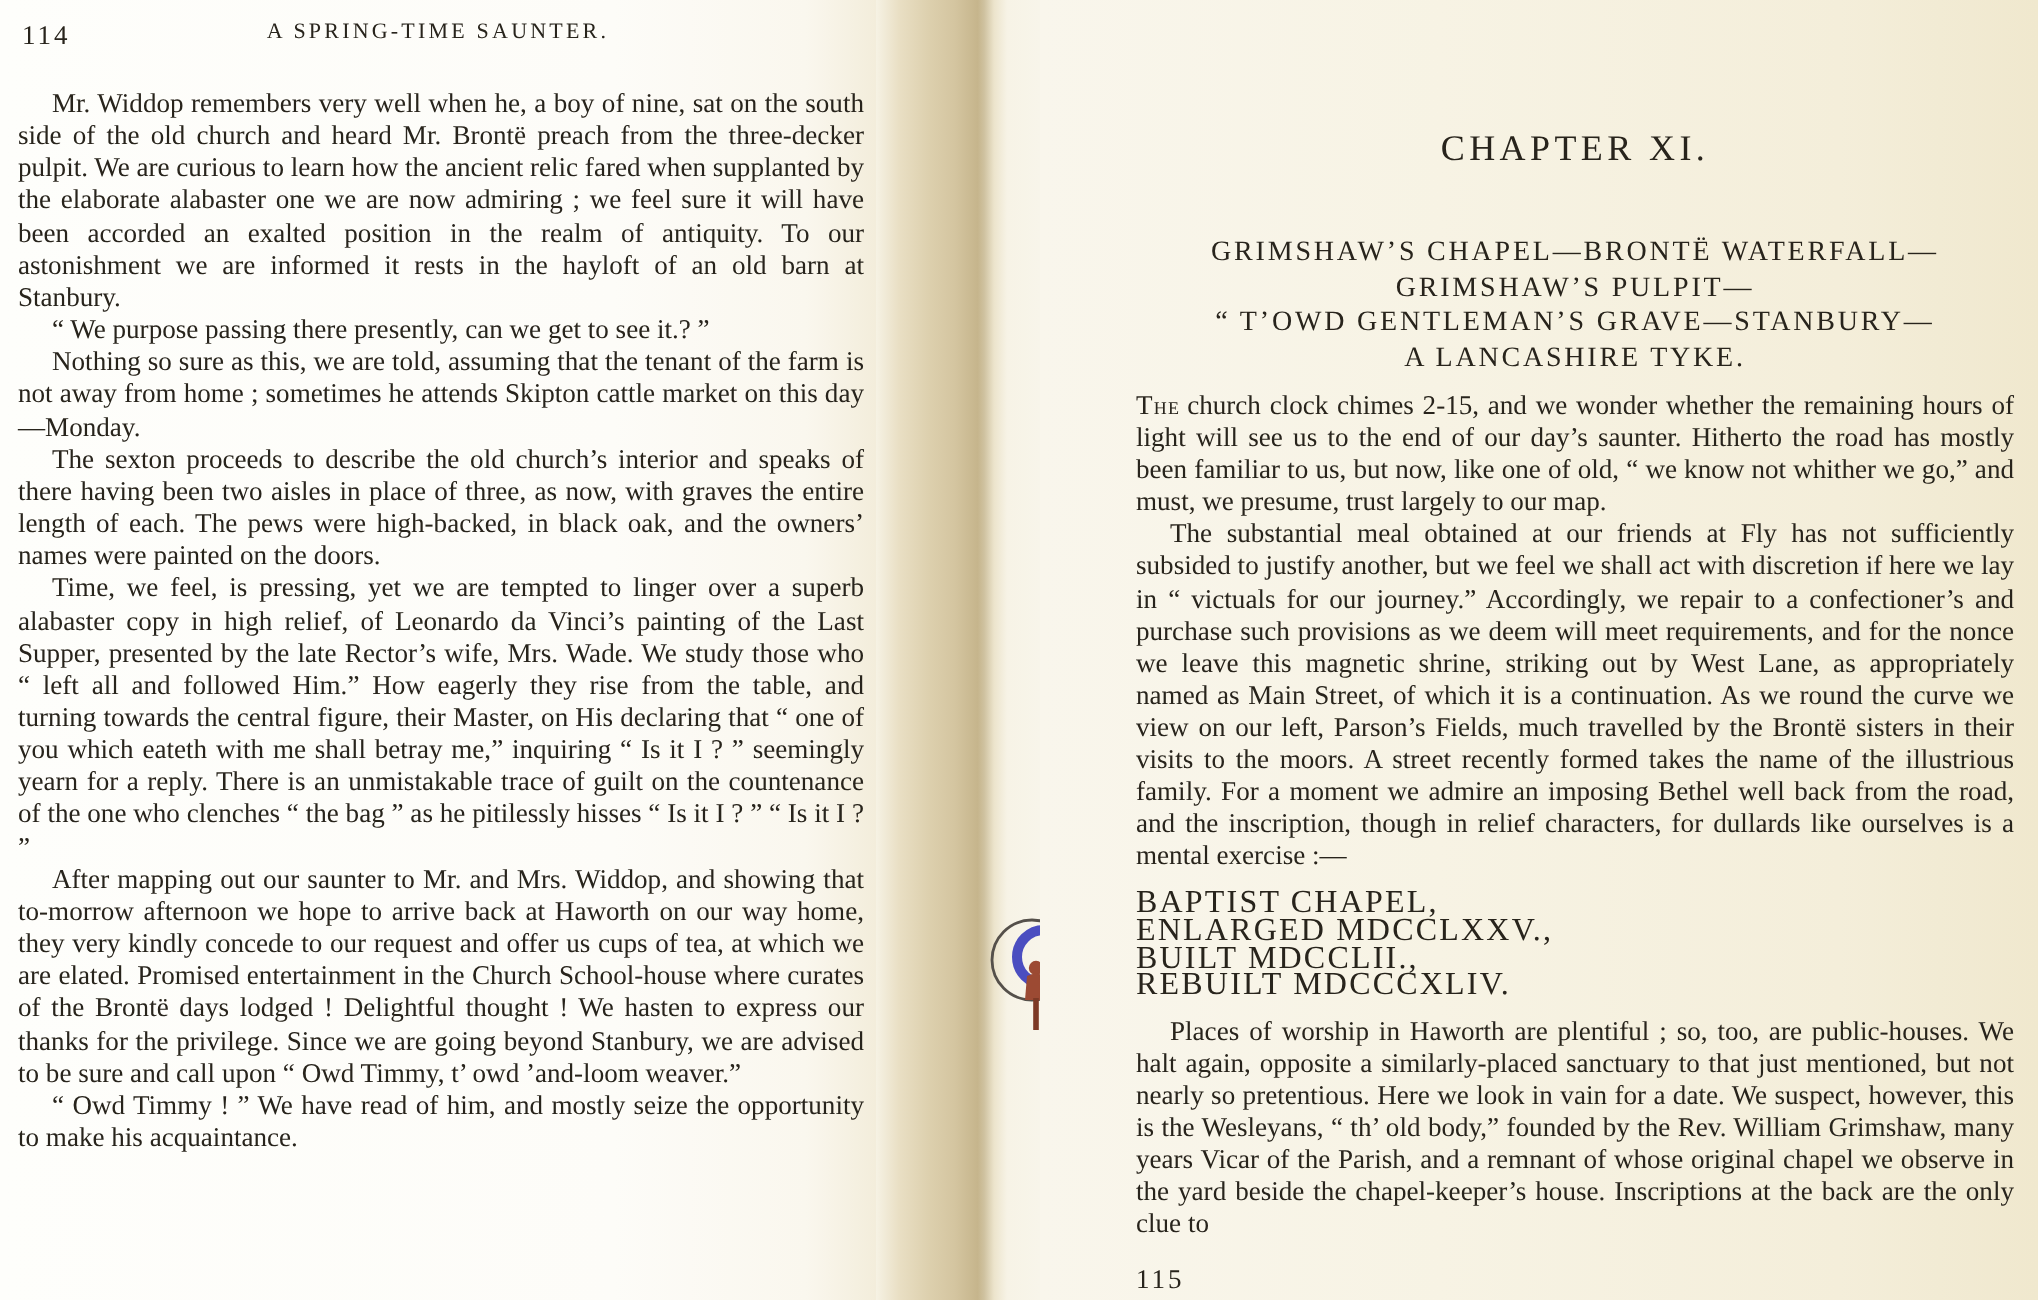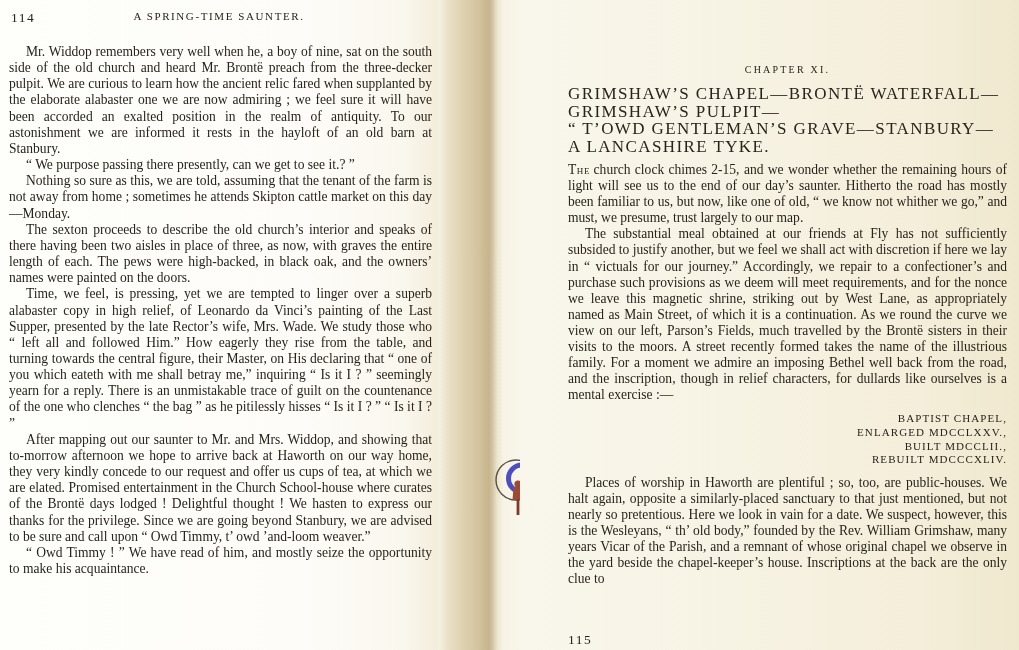--- a/index.html
+++ b/index.html
@@ -49,38 +49,38 @@
   
   .right-page {
     position: absolute; left: 520px; top: 0;
     width: 499px; height: 650px;
     background: linear-gradient(90deg, #f9f6ec 0%, #f7f3e4 40%, #f4eeda 80%, #f0e8ce 100%);
   }
   .rp-inner { position: relative; margin: 0 12px 0 48px; height: 650px; }
   .chapter-heading {
     padding-top: 64px;
     text-align: center;
-    font-size: 10px; letter-spacing: 2.2px;
+    font-size: 18px; letter-spacing: 2.2px;
   }
   .chapter-subtitle {
-    margin-top: 10px;
-    text-align: left;
-    font-size: 17px; letter-spacing: 1.4px;
+    margin-top: 33px;
+    text-align: center;
+    font-size: 14px; letter-spacing: 1.4px;
     line-height: 17.5px;
   }
   .rp-body {
     margin-top: 7px;
     font-size: 13.55px; line-height: 16.1px;
     text-align: justify;
   }
   .lead { font-variant: small-caps; letter-spacing: 0.6px; padding-right: 0.26em; }
   .inscription {
     margin: 9px 0 8px 0;
-    text-align: right;
-    font-size: 11px; letter-spacing: 1.1px;
+    text-align: left;
+    font-size: 16px; letter-spacing: 1.1px;
     line-height: 13.6px;
   }
   .folio-bottom {
     position: absolute; bottom: 2px; left: 0; right: 0;
     text-align: left; font-size: 13.5px; letter-spacing: 1.5px;
   }
 </style>
 </head>
 <body>
 

